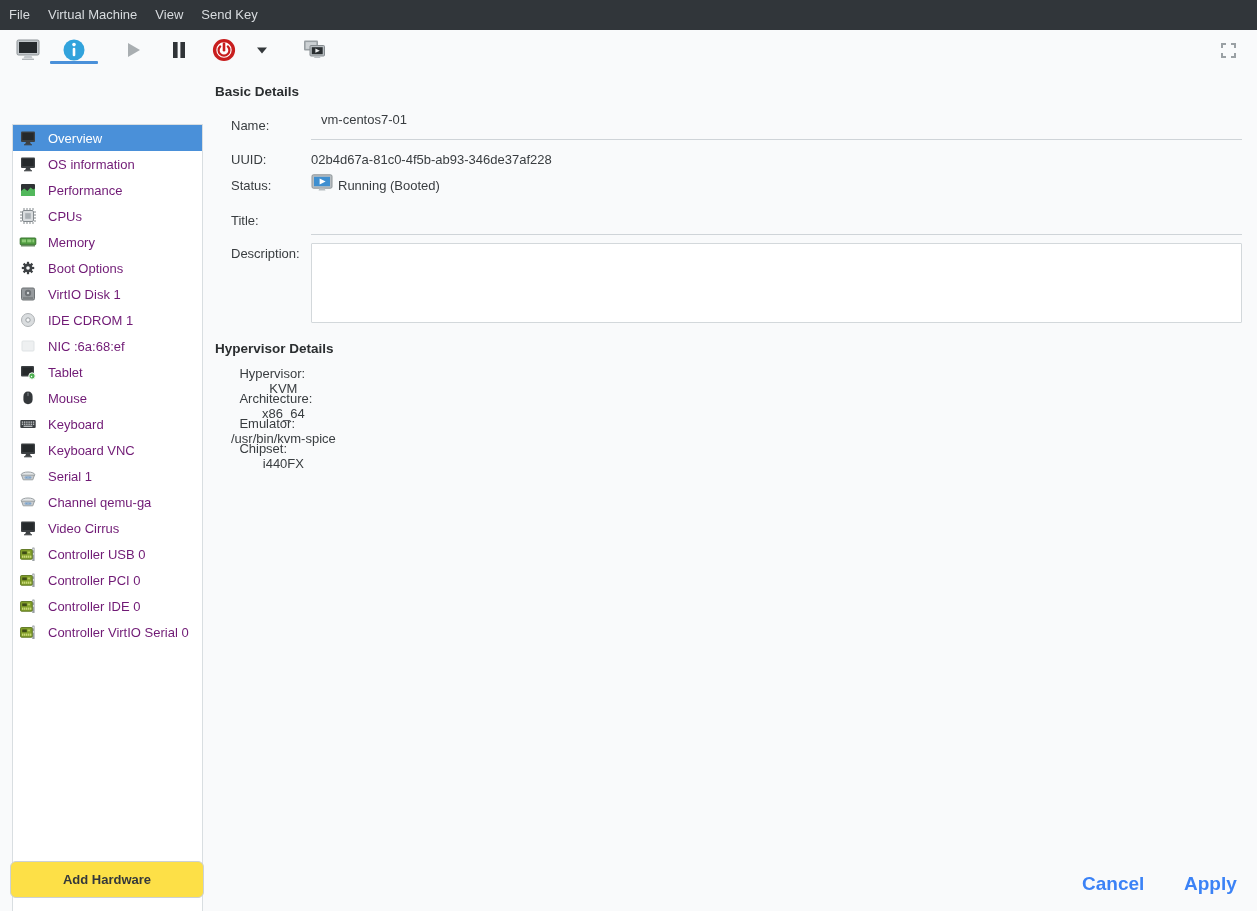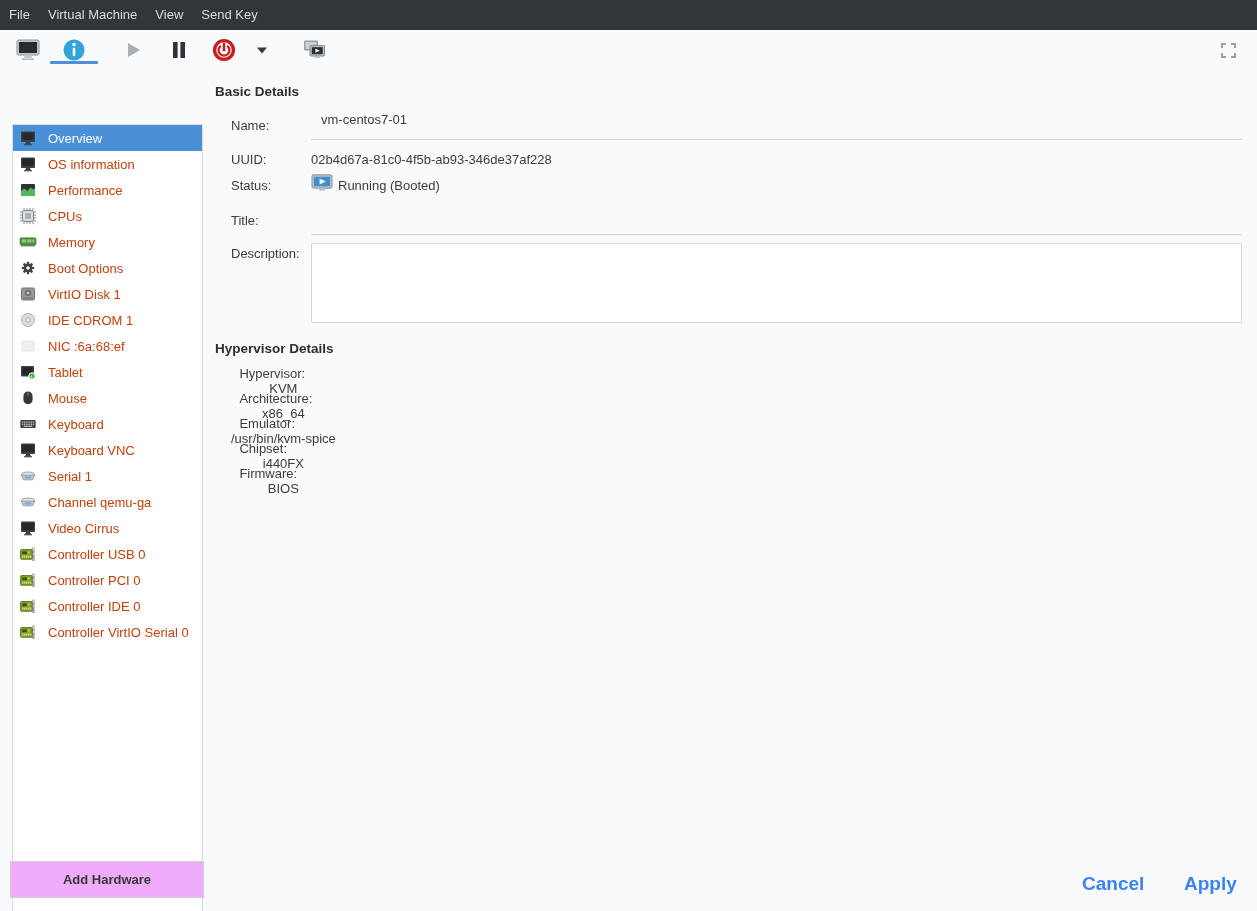--- a/index.html
+++ b/index.html
@@ -34,26 +34,26 @@
     background:none; border:none; cursor:default; }
 
   
   .content { position:absolute; top:70px; left:0; right:0; bottom:0; background:#f9fafb; }
 
   
   .sidebar { position:absolute; left:12px; top:14px; width:191px; height:896px;
     background:#ffffff; border:1px solid #d9dee1; overflow:hidden;margin-top:40px; }
   .side-item { height:26px; display:flex; align-items:center; cursor:default; }
   .side-icon { width:18px; height:18px; margin-left:6px; flex:none; }
-  .side-label { margin-left:11px; white-space:nowrap; color:#c2410c; }
+  .side-label { margin-left:11px; white-space:nowrap; color:#701a75; }
   .side-item.selected { background:#4a90d9; }
   .side-item.selected .side-label { color:#ffffff; }
 
   .add-hw { position:absolute; left:10px; top:791px; width:194px; height:37px;
-    background:#f0abfc; border:1px solid #ccd1d5; border-radius:0;
+    background:#fde047; border:1px solid #ccd1d5; border-radius:6px;
     font-family:inherit; font-size:13px; font-weight:600; color:#34383b;
     display:flex; align-items:center; justify-content:center; cursor:default; }
 
   
   .section-title { position:absolute; font-weight:700; font-size:13.5px; color:#2b2e30; }
   .f-label { position:absolute; line-height:18px; }
   .f-value { position:absolute; line-height:18px; }
   .entry { position:absolute; left:311px; width:931px; height:30px;
     background:transparent; border:none; border-bottom:1px solid #cfd4d8;
     font-family:inherit; font-size:13px; color:#393d40; padding:0 6px 10px 10px; outline:none; }
@@ -490,21 +490,17 @@
     <span class="hv-value">x86_64</span>
   </div>
       <div class="hv-row">
     <span class="hv-label">Emulator:</span>
     <span class="hv-value">/usr/bin/kvm-spice</span>
   </div>
       <div class="hv-row">
     <span class="hv-label">Chipset:</span>
     <span class="hv-value">i440FX</span>
   </div>
-      <div class="hv-row">
-    <span class="hv-label">Firmware:</span>
-    <span class="hv-value">BIOS</span>
-  </div>
     </div>
 
   <button class="footer-btn cancel-btn">Cancel</button>
   <button class="footer-btn apply-btn">Apply</button>
 </div>
 
 </body></html>

